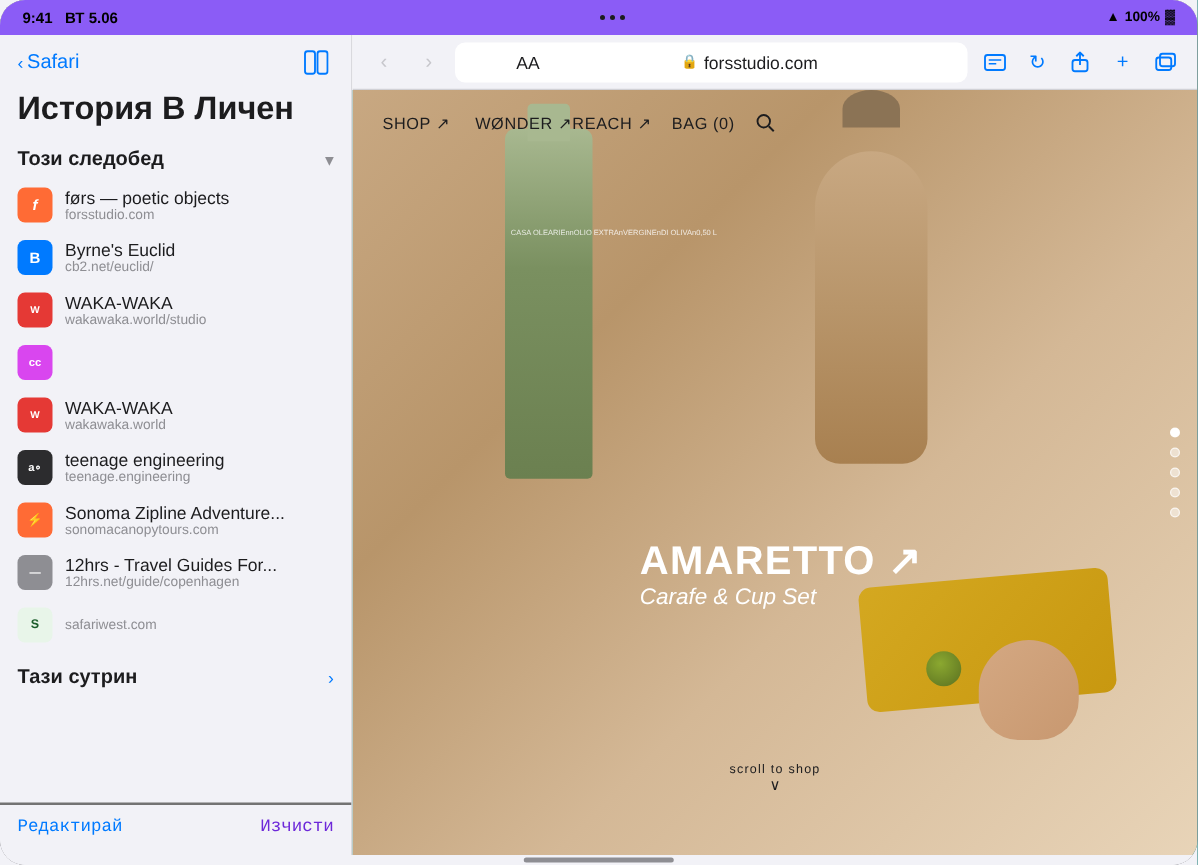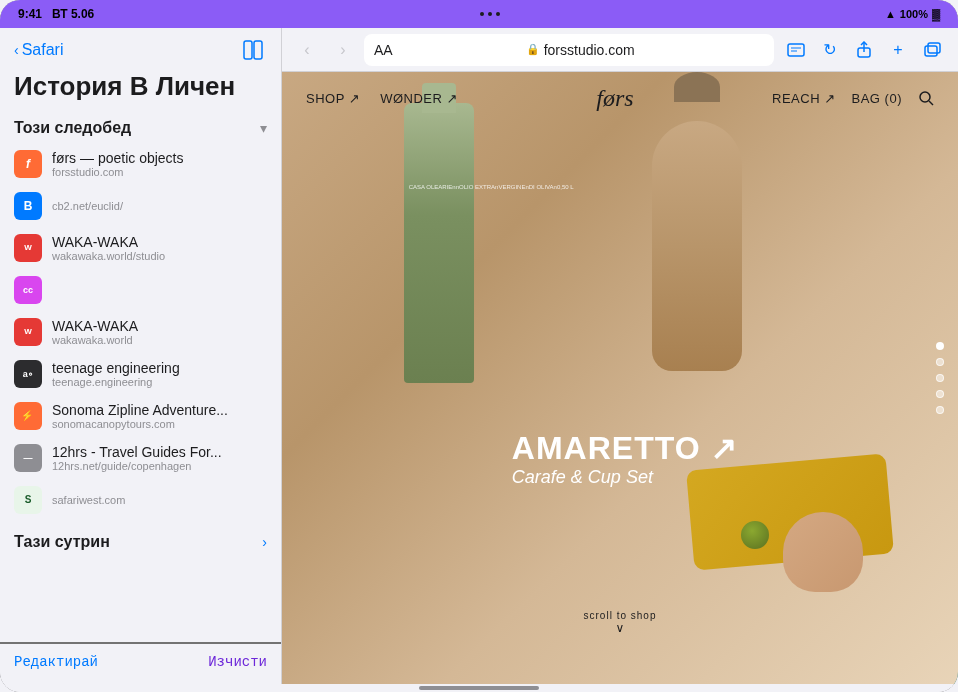--- a/index.html
+++ b/index.html
@@ -242,20 +242,21 @@
       gap: 6px;
       font-size: 13px;
     }
     .address-text {
       flex: 1;
       text-align: center;
       display: flex;
       align-items: center;
       justify-content: center;
       gap: 4px;
+      margin-left: 39px;
     }
     .lock-icon { color: #8e8e93; font-size: 11px; }
     .url-text { color: #1c1c1e; font-size: 14px; }
     .aa-text { color: #1c1c1e; font-size: 14px; font-weight: 500; }
 
     .toolbar-actions {
       display: flex;
       gap: 2px;
       align-items: center;
     }
@@ -544,20 +545,21 @@
               <div class="item-text">
                 <div class="item-title">førs — poetic objects</div>
                 <div class="item-url">forsstudio.com</div>
               </div>
             </li>
             <li class="history-item">
               <div class="favicon favicon-blue">
                 <span>B</span>
               </div>
               <div class="item-text">
+                <div class="item-title">Byrne's Euclid</div>
                 <div class="item-url">cb2.net/euclid/</div>
               </div>
             </li>
             <li class="history-item">
               <div class="favicon favicon-red" style="font-size:8px;">
                 <span>W</span>
               </div>
               <div class="item-text">
                 <div class="item-title">WAKA-WAKA</div>
                 <div class="item-url">wakawaka.world/studio</div>
@@ -678,23 +680,20 @@
             <div class="carafe-body"></div>
             <div class="carafe-lid"></div>
             <div class="cup-body"></div>
             <div class="olive"></div>
 
             <div class="site-nav">
               <div class="site-nav-left">
                 <span class="nav-link">SHOP ↗</span>
                 <span class="nav-link">WØNDER ↗</span>
               </div>
-              <div class="site-nav-center">
-                <span class="logo-text">førs</span>
-              </div>
               <div class="site-nav-right">
                 <span class="nav-link">REACH ↗</span>
                 <span class="nav-link">BAG (0)</span>
                 <span class="nav-link">
                   <svg width="16" height="16" viewBox="0 0 16 16">
                     <circle cx="7" cy="7" r="5" fill="none" stroke="#1c1c1e" stroke-width="1.5"></circle>
                     <line x1="11" y1="11" x2="15" y2="15" stroke="#1c1c1e" stroke-width="1.5"></line>
                   </svg>
                 </span>
               </div>

